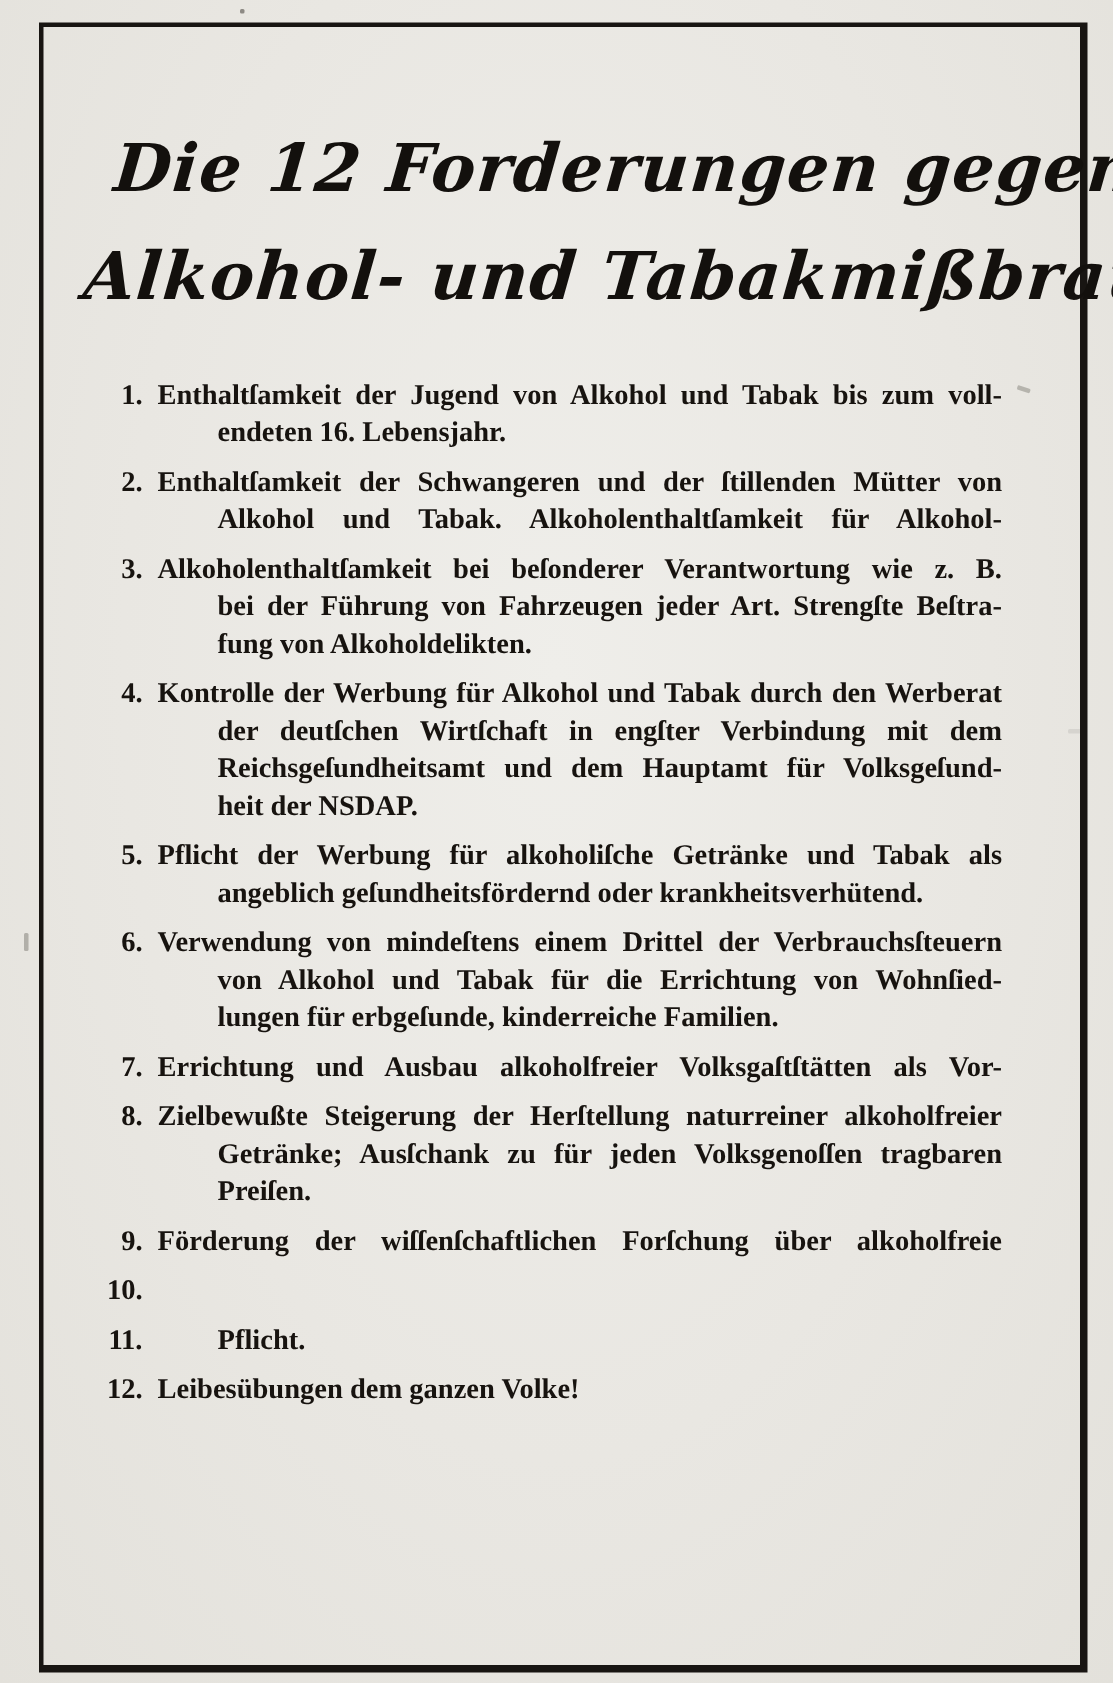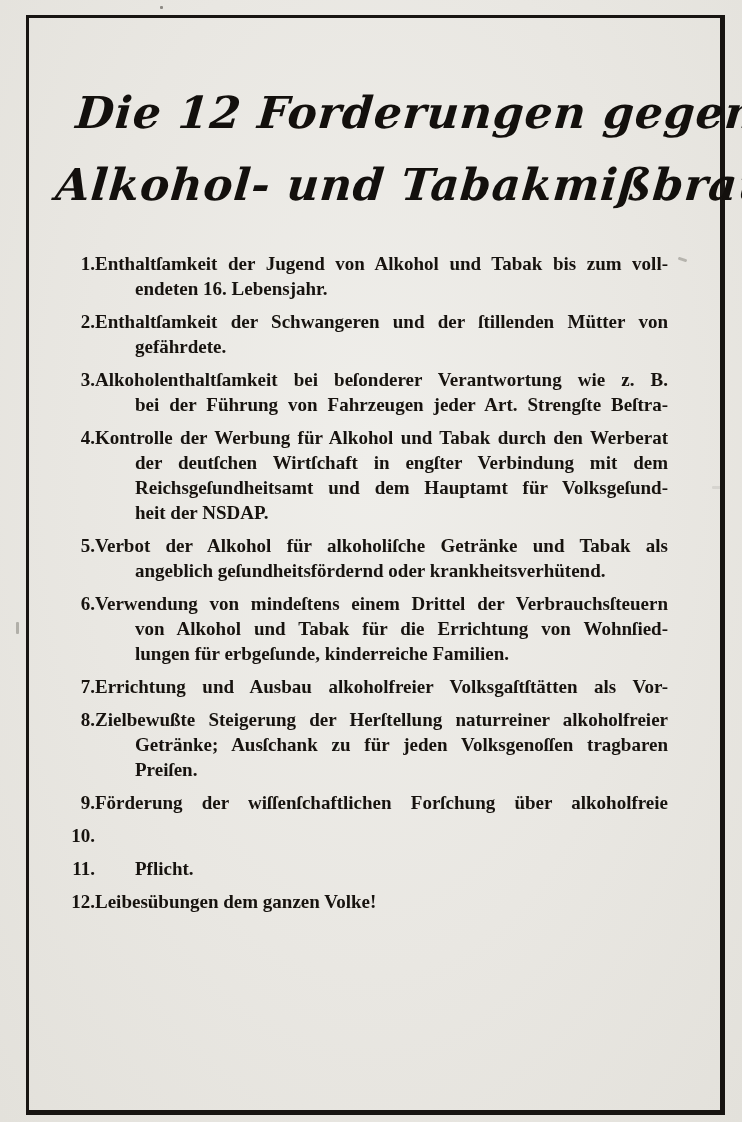--- a/index.html
+++ b/index.html
@@ -49,20 +49,21 @@
     margin-bottom: 8px;
   }
   .num {
     flex: none;
     width: 38px;
     text-align: right;
     line-height: 25px;
   }
   .text {
     flex: 1;
+    margin-left: 10px;
   }
   .line { line-height: 25px; }
   .line.cont { padding-left: 40px; font-family: Liberation Serif, serif; }
   .line.j {
     text-align: justify;
     text-align-last: justify;
   }
   .speck {
     position: absolute;
     background: #8d8a84;
@@ -92,43 +93,44 @@
           <span class="num">1.</span>
           <div class="text">
             <div class="line j">Enthaltſamkeit der Jugend von Alkohol und Tabak bis zum voll-</div>
             <div class="line cont">endeten 16. Lebensjahr.</div>
           </div>
         </div>
         <div class="item">
           <span class="num">2.</span>
           <div class="text">
             <div class="line j">Enthaltſamkeit der Schwangeren und der ſtillenden Mütter von</div>
-            <div class="line cont">gefährdete.</div>
+            <div class="line cont j">Alkohol und Tabak. Alkoholenthaltſamkeit für Alkohol-</div>
           </div>
         </div>
         <div class="item">
           <span class="num">3.</span>
           <div class="text">
             <div class="line j">Alkoholenthaltſamkeit bei beſonderer Verantwortung wie z. B.</div>
             <div class="line cont j">bei der Führung von Fahrzeugen jeder Art. Strengſte Beſtra-</div>
+            <div class="line cont">fung von Alkoholdelikten.</div>
           </div>
         </div>
         <div class="item">
           <span class="num">4.</span>
           <div class="text">
             <div class="line j">Kontrolle der Werbung für Alkohol und Tabak durch den Werberat</div>
             <div class="line cont j">der deutſchen Wirtſchaft in engſter Verbindung mit dem</div>
             <div class="line cont j">Reichsgeſundheitsamt und dem Hauptamt für Volksgeſund-</div>
             <div class="line cont">heit der NSDAP.</div>
           </div>
         </div>
         <div class="item">
           <span class="num">5.</span>
           <div class="text">
-            <div class="line j">Verbot der Alkohol für alkoholiſche Getränke und Tabak als</div>
+            <div class="line j">Pflicht der Werbung für alkoholiſche Getränke und Tabak als</div>
             <div class="line cont">angeblich geſundheitsfördernd oder krankheitsverhütend.</div>
           </div>
         </div>
         <div class="item">
           <span class="num">6.</span>
           <div class="text">
             <div class="line j">Verwendung von mindeſtens einem Drittel der Verbrauchsſteuern</div>
             <div class="line cont j">von Alkohol und Tabak für die Errichtung von Wohnſied-</div>
             <div class="line cont">lungen für erbgeſunde, kinderreiche Familien.</div>
           </div>

